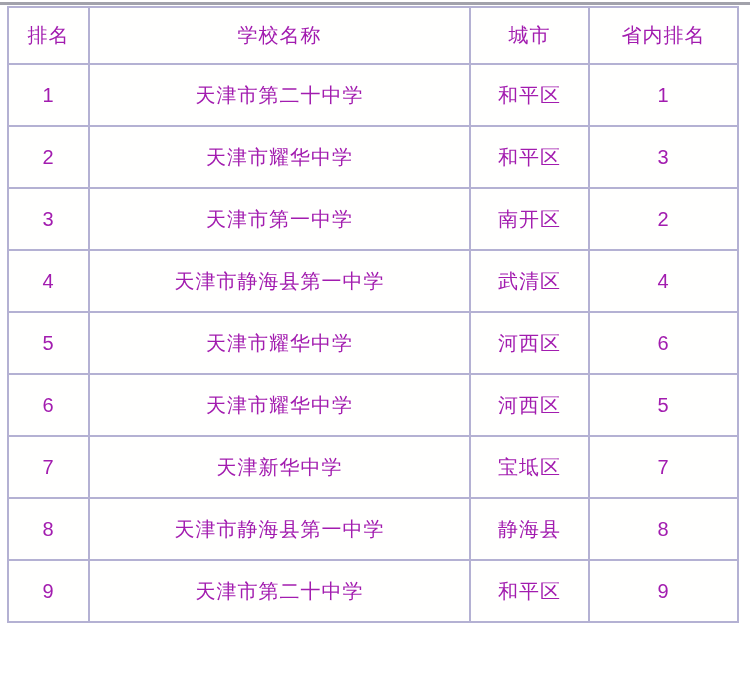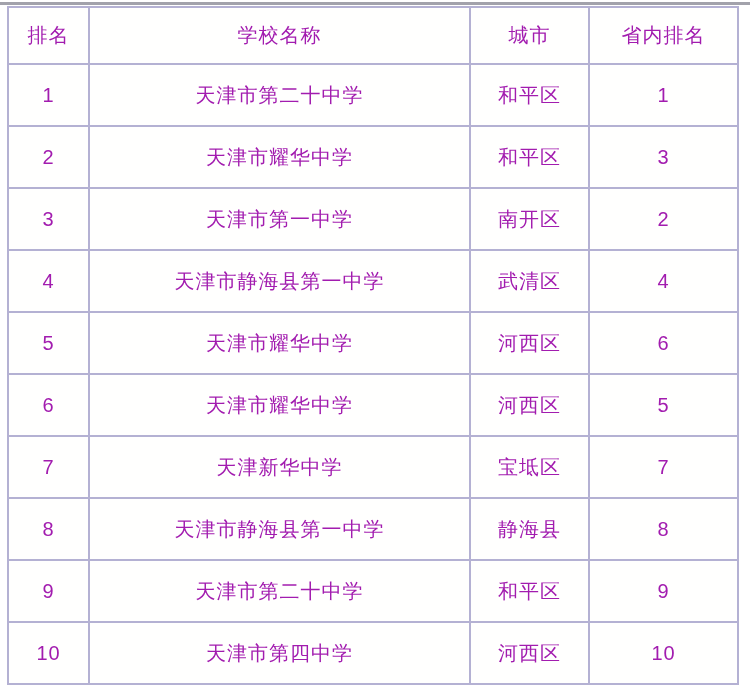--- a/index.html
+++ b/index.html
@@ -113,20 +113,14 @@
       <td>天津市静海县第一中学</td>
       <td>静海县</td>
       <td>8</td>
     </tr>
     <tr>
       <td>9</td>
       <td>天津市第二十中学</td>
       <td>和平区</td>
       <td>9</td>
     </tr>
-    <tr>
-      <td>10</td>
-      <td>天津市第四中学</td>
-      <td>河西区</td>
-      <td>10</td>
-    </tr>
   </tbody>
 </table>
 
 </body></html>

